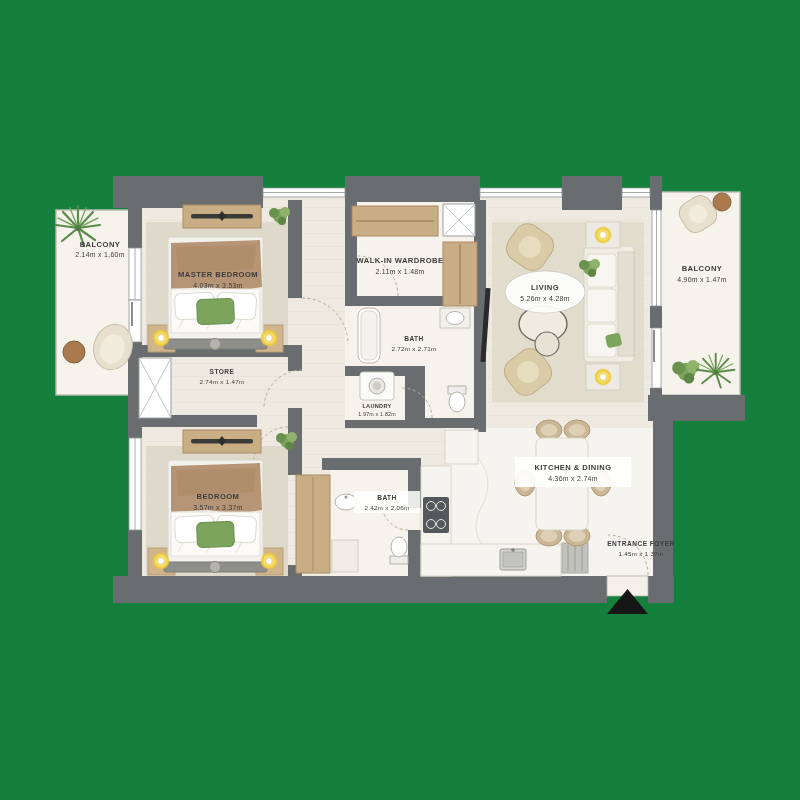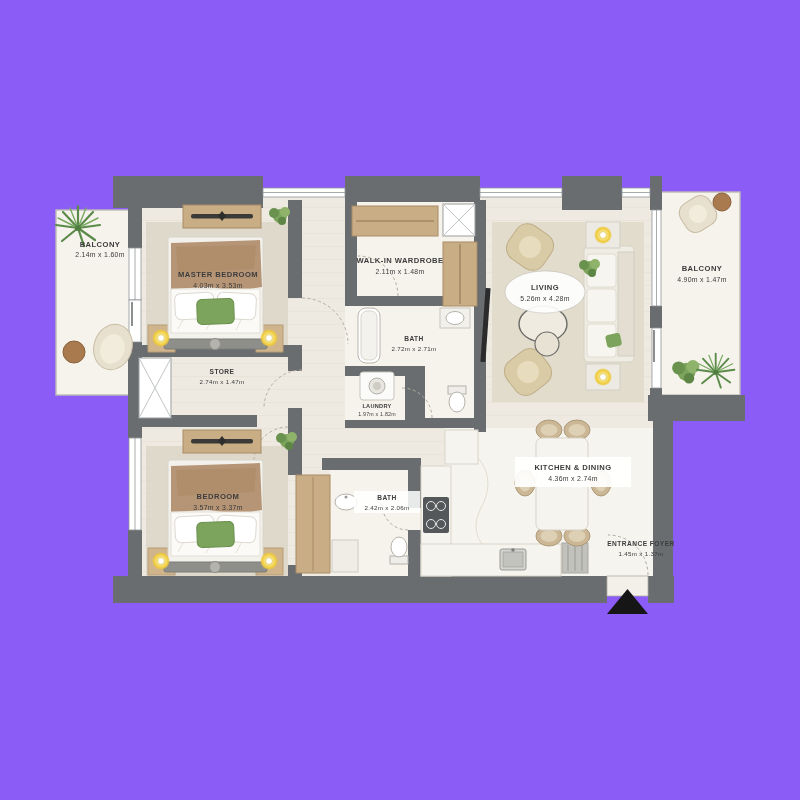--- a/index.html
+++ b/index.html
@@ -1,16 +1,16 @@
 <!DOCTYPE html>
 <html><head>
 <meta charset="utf-8">
 <style>
   html,body{margin:0;padding:0;background:#ffffff;}
-  #canvas{width:800px;height:800px;position:relative;background:#8b5cf6;overflow:hidden;
+  #canvas{width:800px;height:800px;position:relative;background:#15803d;overflow:hidden;
           font-family:"Liberation Sans", sans-serif;}
   svg{position:absolute;left:0;top:0;}
   text{font-family:"Liberation Sans", sans-serif;fill:#3c3c3c;}
   .room-name{font-size:7.6px;font-weight:700;letter-spacing:.45px;text-anchor:middle;}
   .room-dims{font-size:6.9px;font-weight:400;letter-spacing:.3px;text-anchor:middle;}
   .small-name{font-size:5.6px;font-weight:700;letter-spacing:.3px;text-anchor:middle;}
   .small-dims{font-size:5.3px;font-weight:400;letter-spacing:.2px;text-anchor:middle;}
   .wall{fill:#696d6f;}
   .floor{fill:#eeeae1;}
   .floor-light{fill:#f5f3ec;}

